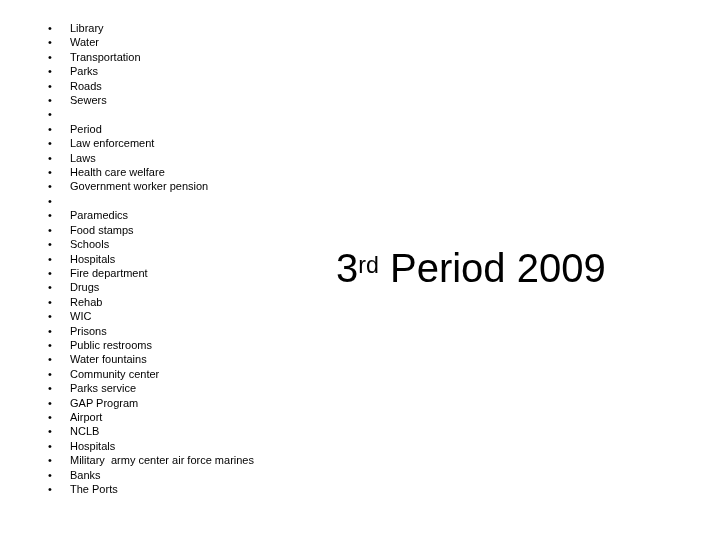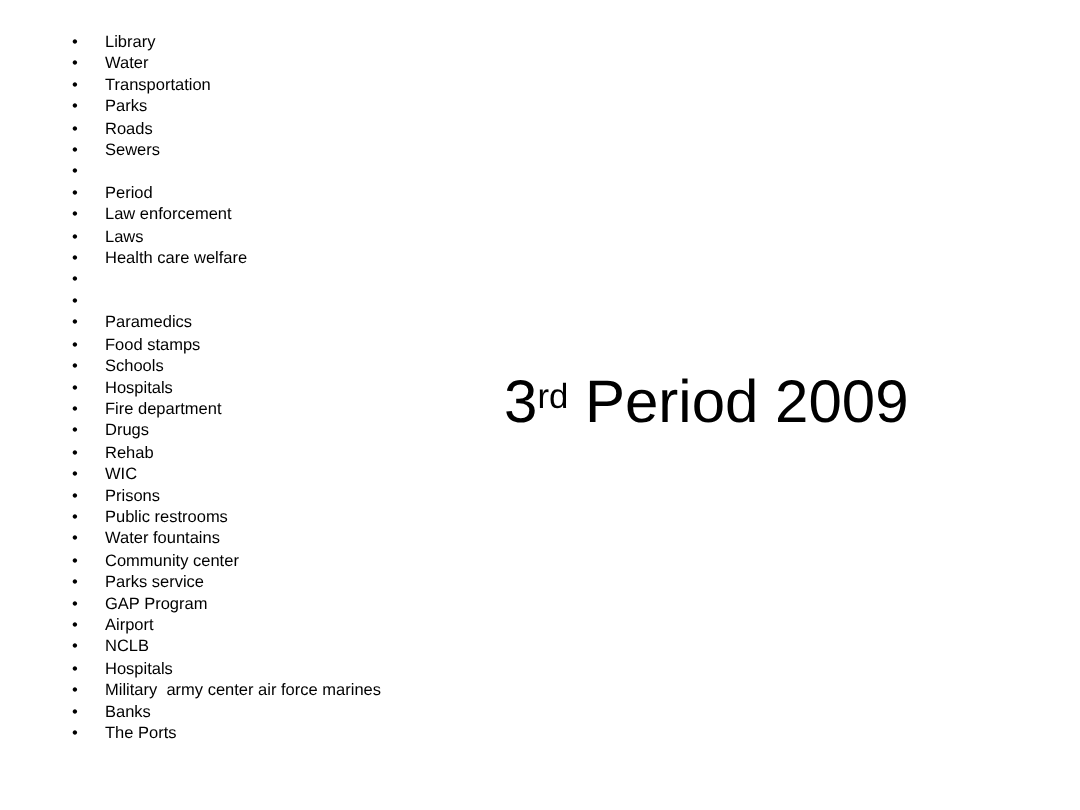--- a/index.html
+++ b/index.html
@@ -81,21 +81,21 @@
   <li><span class="bullet">•</span></li>
 
   <li><span class="bullet">•</span><span>Period</span></li>
 
   <li><span class="bullet">•</span><span>Law enforcement</span></li>
 
   <li><span class="bullet">•</span><span>Laws</span></li>
 
   <li><span class="bullet">•</span><span>Health care welfare</span></li>
 
-  <li><span class="bullet">•</span></li>
+  <li><span class="bullet">•</span><span>Government worker pension</span></li>
 
   <li><span class="bullet">•</span></li>
 
   <li><span class="bullet">•</span><span>Paramedics</span></li>
 
   <li><span class="bullet">•</span><span>Food stamps</span></li>
 
   <li><span class="bullet">•</span><span>Schools</span></li>
 
   <li><span class="bullet">•</span><span>Hospitals</span></li>

